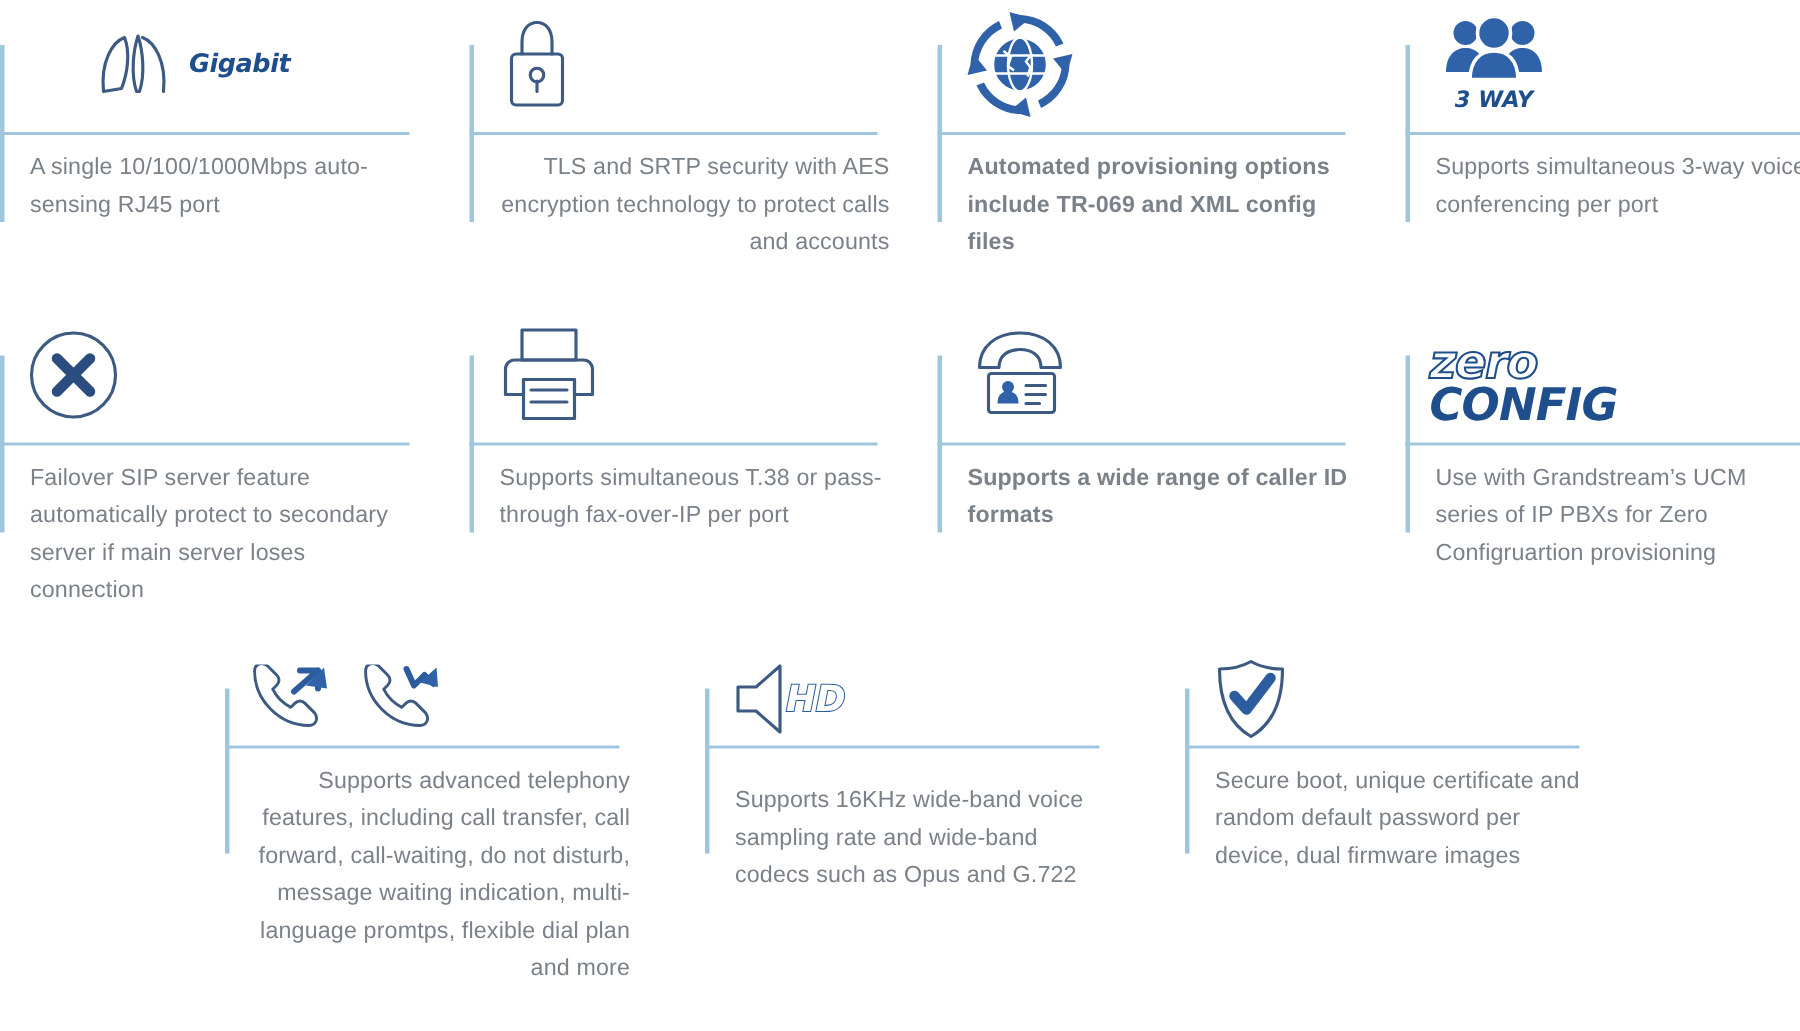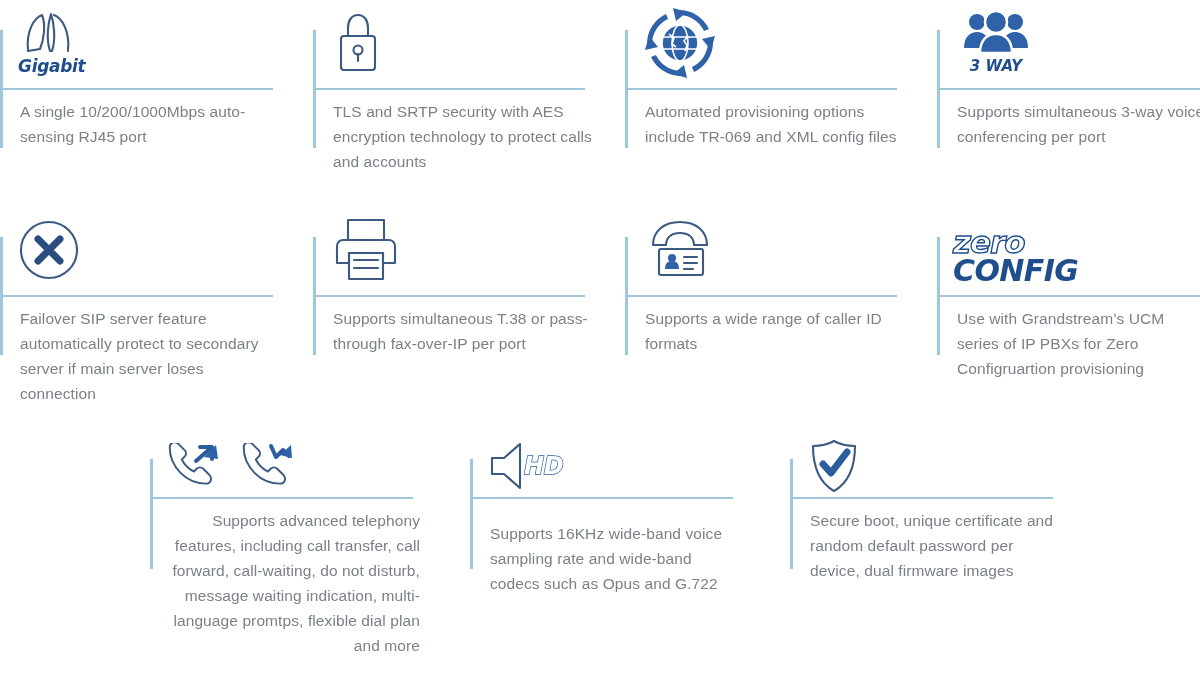--- a/index.html
+++ b/index.html
@@ -79,44 +79,44 @@
 </style>
 </head>
 <body>
 
 <div class="feature-grid">
 
   <div class="feature" style="left:0px; top:0px; width:273px;">
     <div class="v-rule"></div>
     <div class="h-rule" style="width:273px;"></div>
     <div class="icon-slot">
-      <div style="display:flex; flex-direction:column; align-items:center; gap:1px;">
+      <div style="display:flex; flex-direction:row; align-items:center; gap:1px;margin-left:43px;">
         <svg class="ico" width="64" height="44" viewBox="0 0 64 44">
           <path class="stroke-ico" d="M8 40 C6 20 14 7 22 4 C26 14 24 28 20 38 Z"></path>
           <path class="stroke-ico" d="M34 4 C42 7 50 20 48 40"></path>
           <path class="stroke-ico" d="M30 40 C26 28 28 12 31 3 C34 12 36 28 32 40 Z"></path>
         </svg>
         <span class="wordmark" style="font-size:17px;">Gigabit</span>
       </div>
     </div>
-    <div class="copy" style="width:250px;">A single 10/200/1000Mbps auto-sensing RJ45 port</div>
+    <div class="copy" style="width:250px;">A single 10/100/1000Mbps auto-sensing RJ45 port</div>
   </div>
 
   <div class="feature" style="left:313px; top:0px; width:272px;">
     <div class="v-rule"></div>
     <div class="h-rule" style="width:272px;"></div>
     <div class="icon-slot">
       <svg class="ico" width="54" height="66" viewBox="0 0 54 66">
         <rect class="stroke-ico" x="10" y="26" width="34" height="34" rx="3"></rect>
         <path class="stroke-ico" d="M17 26 V18 C17 10 21 5 27 5 C33 5 37 10 37 18 V26"></path>
         <circle class="stroke-ico" cx="27" cy="40" r="4.5"></circle>
         <path class="stroke-ico" d="M27 44 V51"></path>
       </svg>
     </div>
-    <div class="copy" style="width:260px;">TLS and SRTP security with AES encryption technology to protect calls and accounts</div>
+    <div class="copy" style="width:260px;text-align:right;">TLS and SRTP security with AES encryption technology to protect calls and accounts</div>
   </div>
 
   <div class="feature" style="left:625px; top:0px; width:272px;">
     <div class="v-rule"></div>
     <div class="h-rule" style="width:272px;"></div>
     <div class="icon-slot">
       <svg class="ico" width="74" height="74" viewBox="0 0 74 74">
 
         <circle class="solid-ico" cx="37" cy="37" r="18"></circle>
         <path d="M37 19 a18 18 0 0 0 0 36 a18 18 0 0 0 0 -36 Z" fill="none" stroke="#ffffff" stroke-width="1.6"></path>
@@ -127,21 +127,21 @@
         <path class="solid-ico" d="M37 4 A33 33 0 0 1 66 23 l-5 2 A28 28 0 0 0 37 9 Z"></path>
         <path class="solid-ico" d="M30 2 l14 4 -11 9 Z"></path>
         <path class="solid-ico" d="M70 37 A33 33 0 0 1 51 66 l-2 -5 A28 28 0 0 0 65 37 Z"></path>
         <path class="solid-ico" d="M72 30 l-4 14 -9 -11 Z"></path>
         <path class="solid-ico" d="M37 70 A33 33 0 0 1 8 51 l5 -2 A28 28 0 0 0 37 65 Z"></path>
         <path class="solid-ico" d="M44 72 l-14 -4 11 -9 Z"></path>
         <path class="solid-ico" d="M4 37 A33 33 0 0 1 23 8 l2 5 A28 28 0 0 0 9 37 Z"></path>
         <path class="solid-ico" d="M2 44 l4 -14 9 11 Z"></path>
       </svg>
     </div>
-    <div class="copy" style="width:262px;">Automated provisioning options include TR-069 and XML config files</div>
+    <div class="copy" style="width:262px;font-weight:bold;">Automated provisioning options include TR-069 and XML config files</div>
   </div>
 
   <div class="feature" style="left:937px; top:0px; width:263px;">
     <div class="v-rule"></div>
     <div class="h-rule" style="width:263px;"></div>
     <div class="icon-slot" style="left:26px;text-align:center;">
       <div style="display:flex; flex-direction:column; align-items:center; gap:0px;">
         <svg class="ico" width="66" height="46" viewBox="0 0 66 46">
           <circle class="solid-ico" cx="14" cy="11" r="8"></circle>
           <path class="solid-ico" d="M1 37 C1 26 7 21 14 21 C21 21 27 26 27 37 Z"></path>
@@ -187,21 +187,21 @@
     <div class="h-rule" style="width:272px;"></div>
     <div class="icon-slot" style="left:22px;">
       <svg class="ico" width="66" height="62" viewBox="0 0 66 62">
         <path class="stroke-ico" d="M6 26 C6 12 17 3 33 3 C49 3 60 12 60 26 H47 C47 18 41 14 33 14 C25 14 19 18 19 26 Z"></path>
         <rect class="stroke-ico" x="12" y="30" width="44" height="26" rx="2"></rect>
         <circle class="solid-ico" cx="25" cy="39" r="4"></circle>
         <path class="solid-ico" d="M18 50 C18 44 21 42 25 42 C29 42 32 44 32 50 Z"></path>
         <path class="stroke-ico" d="M37 38 h13 M37 44 h13 M37 50 h9"></path>
       </svg>
     </div>
-    <div class="copy" style="width:258px;">Supports a wide range of caller ID formats</div>
+    <div class="copy" style="width:258px;font-weight:bold;">Supports a wide range of caller ID formats</div>
   </div>
 
   <div class="feature" style="left:937px; top:207px; width:263px;">
     <div class="v-rule"></div>
     <div class="h-rule" style="width:263px;"></div>
     <div class="icon-slot" style="left:16px;">
       <div style="display:flex; flex-direction:column; align-items:flex-start; line-height:0.95; padding-top:14px;">
         <span class="wordmark" style="font-size:31px; -webkit-text-stroke:1.4px #1f4e8c; color:#ffffff; letter-spacing:-1px;">zero</span>
         <span class="wordmark" style="font-size:30px; letter-spacing:-0.6px;">CONFIG</span>
       </div>

